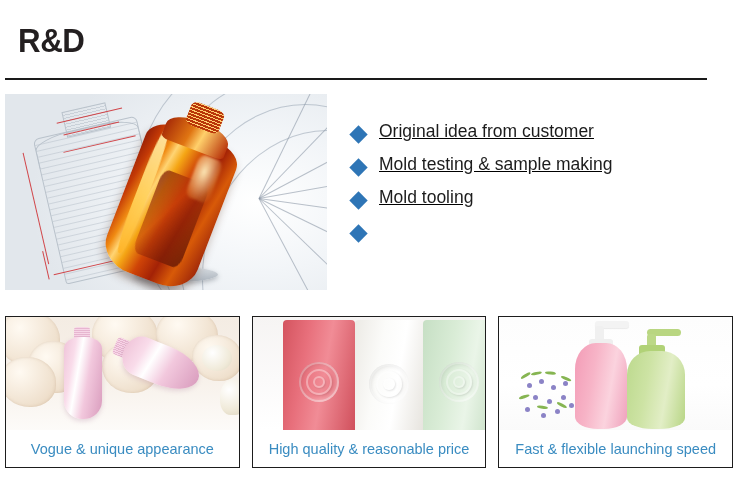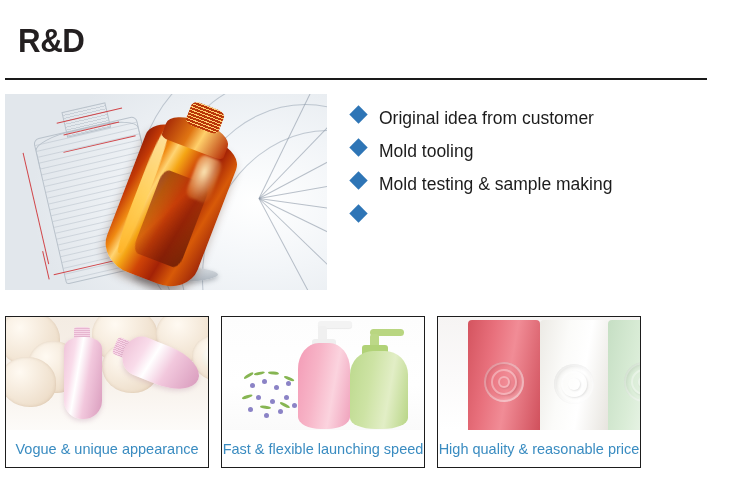--- a/index.html
+++ b/index.html
@@ -240,22 +240,23 @@
 
   
   #bullet-list {
     position: absolute;
     left: 352px;
     top: 108px;
     width: 392px;
   }
   .bullet-row {
     display: flex;
-    align-items: flex-start;
+    align-items: flex-end;
     height: 33px;
+    text-decoration: underline;
   }
   .bullet-diamond {
     flex: 0 0 auto;
     width: 13px;
     height: 13px;
     background: #2e75b6;
     transform: rotate(45deg);
     margin-right: 14px;
   }
   .bullet-label {
@@ -264,21 +265,21 @@
     color: #1c1c1c;
     line-height: 20px;
     white-space: nowrap;
   }
 
   
   #cards {
     position: absolute;
     left: 5px;
     top: 316px;
-    width: 636px;
+    width: 728px;
     height: 152px;
     display: flex;
     gap: 12px;
   }
   .card {
     position: relative;
     flex: 1 1 0;
     border: 1px solid #1d1d1d;
     background: #ffffff;
     overflow: hidden;
@@ -438,25 +439,25 @@
   </div>
 </div>
 
 <div id="bullet-list">
   <div class="bullet-row">
     <span class="bullet-diamond"></span>
     <span class="bullet-label">Original idea from customer</span>
   </div>
   <div class="bullet-row">
     <span class="bullet-diamond"></span>
-    <span class="bullet-label">Mold tooling</span>
+    <span class="bullet-label">Mold testing &amp; sample making</span>
   </div>
   <div class="bullet-row">
     <span class="bullet-diamond"></span>
-    <span class="bullet-label">Mold testing &amp; sample making</span>
+    <span class="bullet-label">Mold tooling</span>
   </div>
   <div class="bullet-row">
     <span class="bullet-diamond"></span>
   </div>
 </div>
 
 <div id="cards">
 
   <div class="card">
     <div class="card-photo photo1">
@@ -472,20 +473,35 @@
 
       <div class="pinkneck" style="left:68px;top:10px;width:16px;height:13px;"></div>
       <div class="pinkbottle" style="left:58px;top:20px;width:38px;height:82px;"></div>
 
       <div style="position:absolute;left:105px;top:22px;width:92px;height:50px;transform:rotate(22deg);">
         <div class="pinkneck" style="left:0;top:14px;width:14px;height:18px;"></div>
         <div class="pinkbottle" style="left:10px;top:4px;width:80px;height:40px;border-radius:22% 48% 48% 22% / 50% 50% 50% 50%;"></div>
       </div>
     </div>
     <div class="card-caption">Vogue &amp; unique appearance</div>
+  </div>
+
+  <div class="card">
+    <div class="card-photo photo3">
+      <div class="rosebtl c1" style="left:30px;width:72px;">
+        <div class="emboss" style="left:16px;top:42px;"></div>
+      </div>
+      <div class="rosebtl c2" style="left:102px;width:68px;">
+        <div class="emboss" style="left:14px;top:44px;"></div>
+      </div>
+      <div class="rosebtl c3" style="left:170px;width:76px;">
+        <div class="emboss" style="left:16px;top:42px;"></div>
+      </div>
+    </div>
+    <div class="card-caption">High quality &amp; reasonable price</div>
   </div>
 
   <div class="card">
     <div class="card-photo photo2">
       <div class="pumphead" style="left:96px;top:4px;width:34px;height:7px;background:#f3f3f3;box-shadow:0 1px 1px rgba(0,0,0,.08);"></div>
       <div class="pumphead" style="left:96px;top:9px;width:9px;height:16px;background:#f0f0f0;"></div>
       <div class="pumphead" style="left:90px;top:22px;width:24px;height:10px;background:#efefef;border-radius:3px 3px 0 0;"></div>
       <div class="pumpbody pink" style="left:76px;top:26px;width:52px;height:86px;"></div>
 
       <div class="pumphead" style="left:148px;top:12px;width:34px;height:7px;background:#b9d681;border-radius:4px;"></div>
@@ -510,28 +526,13 @@
         <div class="flwr" style="left:44px;top:24px;"></div>
         <div class="flwr" style="left:8px;top:36px;"></div>
         <div class="flwr" style="left:24px;top:42px;"></div>
         <div class="flwr" style="left:38px;top:38px;"></div>
         <div class="flwr" style="left:52px;top:32px;"></div>
       </div>
     </div>
     <div class="card-caption">Fast &amp; flexible launching speed</div>
   </div>
 
-  <div class="card">
-    <div class="card-photo photo3">
-      <div class="rosebtl c1" style="left:30px;width:72px;">
-        <div class="emboss" style="left:16px;top:42px;"></div>
-      </div>
-      <div class="rosebtl c2" style="left:102px;width:68px;">
-        <div class="emboss" style="left:14px;top:44px;"></div>
-      </div>
-      <div class="rosebtl c3" style="left:170px;width:76px;">
-        <div class="emboss" style="left:16px;top:42px;"></div>
-      </div>
-    </div>
-    <div class="card-caption">High quality &amp; reasonable price</div>
-  </div>
-
 </div>
 
 </body></html>

